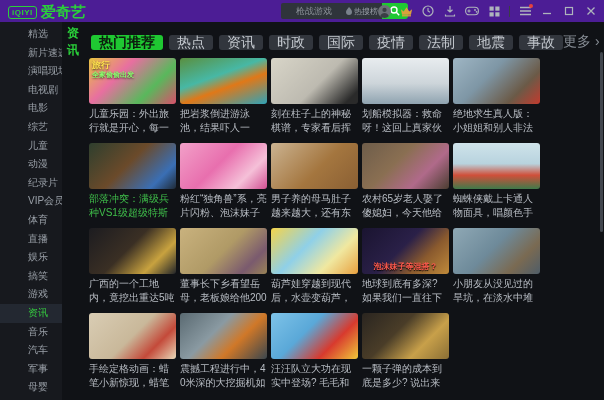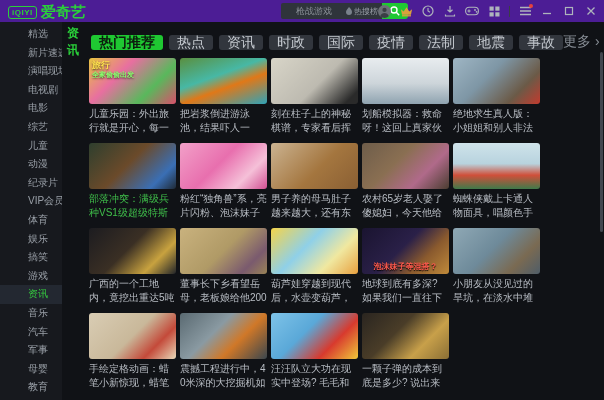--- a/index.html
+++ b/index.html
@@ -169,20 +169,21 @@
         <li class="">新片速递</li>
         <li class="">演唱现场</li>
         <li class="">电视剧</li>
         <li class="">电影</li>
         <li class="">综艺</li>
         <li class="">儿童</li>
         <li class="">动漫</li>
         <li class="">纪录片</li>
         <li class="">VIP会员</li>
         <li class="">体育</li>
+        <li class="">直播</li>
         <li class="">娱乐</li>
         <li class="">搞笑</li>
         <li class="">游戏</li>
         <li class="active">资讯</li>
         <li class="">音乐</li>
         <li class="">汽车</li>
         <li class="">军事</li>
         <li class="">母婴</li>
         <li class="">教育</li>
       </ul>

